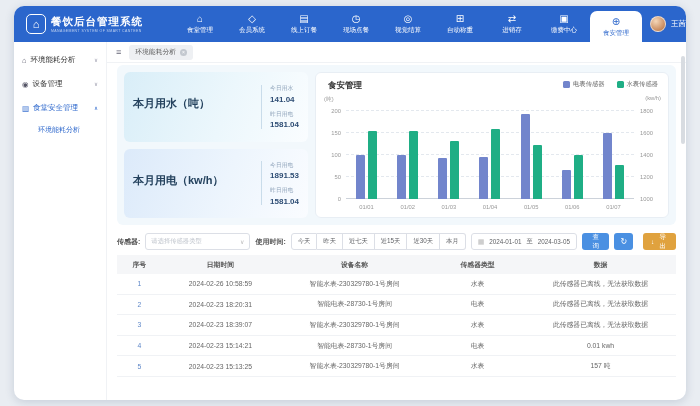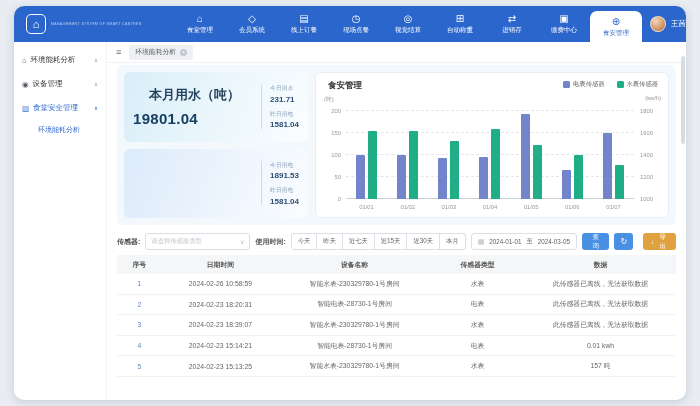--- a/index.html
+++ b/index.html
@@ -45,21 +45,21 @@
   .tag-x { width:6.5px; height:6.5px; border-radius:50%; background:#c3c8cf; color:#fff; font-size:4.5px; line-height:6.5px; text-align:center; }
   .stall-select .ch { margin-left:auto; font-size:6px; color:#bbb; }
 
   
   .panel { margin:2px 10px 5px; background:#f2f8fc; border-radius:6px; padding:7px; display:flex; gap:7px; height:160px; flex-shrink:0; }
   .cards { width:184px; display:flex; flex-direction:column; gap:7px; flex-shrink:0; }
   .stat-card { flex:1; border-radius:6px; display:flex; align-items:center; padding:6px 9px; }
   .stat-card.c0 { background:linear-gradient(110deg,#d9eef8 0%,#ecf7fc 55%,#fafdff 100%); }
   .stat-card.c1 { background:linear-gradient(110deg,#dceafa 0%,#edf5fd 55%,#fafcff 100%); }
   .stat-main { flex:1; }
-  .stat-title { font-size:13px; font-weight:bold; color:#24425e; margin-bottom:6px; white-space:nowrap;margin-left:16px; }
+  .stat-title { font-size:11px; font-weight:bold; color:#24425e; margin-bottom:6px; white-space:nowrap; }
   .stat-value { font-size:15px; font-weight:bold; color:#173f63; letter-spacing:.3px; }
   .stat-div { width:1px; height:44px; background:#c9dcea; margin:0 8px; }
   .stat-subs { display:flex; flex-direction:column; gap:6px; }
   .ssub .sl { font-size:5.8px; color:#8fa3ba; margin-bottom:1.5px; }
   .ssub .sv { font-size:8px; font-weight:bold; color:#2f4e75; }
 
   .chart-card { flex:1; background:#fff; border:1px solid #e8eef4; border-radius:6px; position:relative; min-width:0; }
   .chart-title { position:absolute; left:12px; top:7px; font-size:8.5px; font-weight:bold; color:#333; }
   .legend { position:absolute; right:10px; top:7px; display:flex; gap:12px; }
   .leg-item { display:flex; align-items:center; gap:3px; font-size:6.3px; color:#666; }
@@ -109,20 +109,21 @@
 </style>
 </head>
 <body>
 
 <div class="window">
 
   <div class="navbar">
     <div class="logo">
       <div class="logo-icon">⌂</div>
       <div class="logo-text">
+        <div class="t">餐饮后台管理系统</div>
         <div class="s">MANAGEMENT SYSTEM OF SMART CANTEEN</div>
       </div>
     </div>
     <div class="nav-items" id="nav-items">
         <div class="nav-item">
           <span class="ic">⌂</span>
           <span class="lb">食堂管理</span>
         </div>
         <div class="nav-item">
           <span class="ic">◇</span>
@@ -194,36 +195,36 @@
           <span class="chip-x">×</span>
         </span>
       </div>
 
 
       <div class="panel">
         <div class="cards" id="cards">
             <div class="stat-card c0">
               <div class="stat-main">
                 <div class="stat-title">本月用水（吨）</div>
-                <div class="stat-value">19801.04</div>
               </div>
               <div class="stat-div"></div>
               <div class="stat-subs">
                 <div class="ssub">
                   <div class="sl">今日用水</div>
-                  <div class="sv">231.71</div>
+                  <div class="sv">141.04</div>
                 </div>
                 <div class="ssub">
                   <div class="sl">昨日用电</div>
                   <div class="sv">1581.04</div>
                 </div>
               </div>
             </div>
             <div class="stat-card c1">
               <div class="stat-main">
+                <div class="stat-title">本月用电（kw/h）</div>
               </div>
               <div class="stat-div"></div>
               <div class="stat-subs">
                 <div class="ssub">
                   <div class="sl">今日用电</div>
                   <div class="sv">1891.53</div>
                 </div>
                 <div class="ssub">
                   <div class="sl">昨日用电</div>
                   <div class="sv">1581.04</div>

